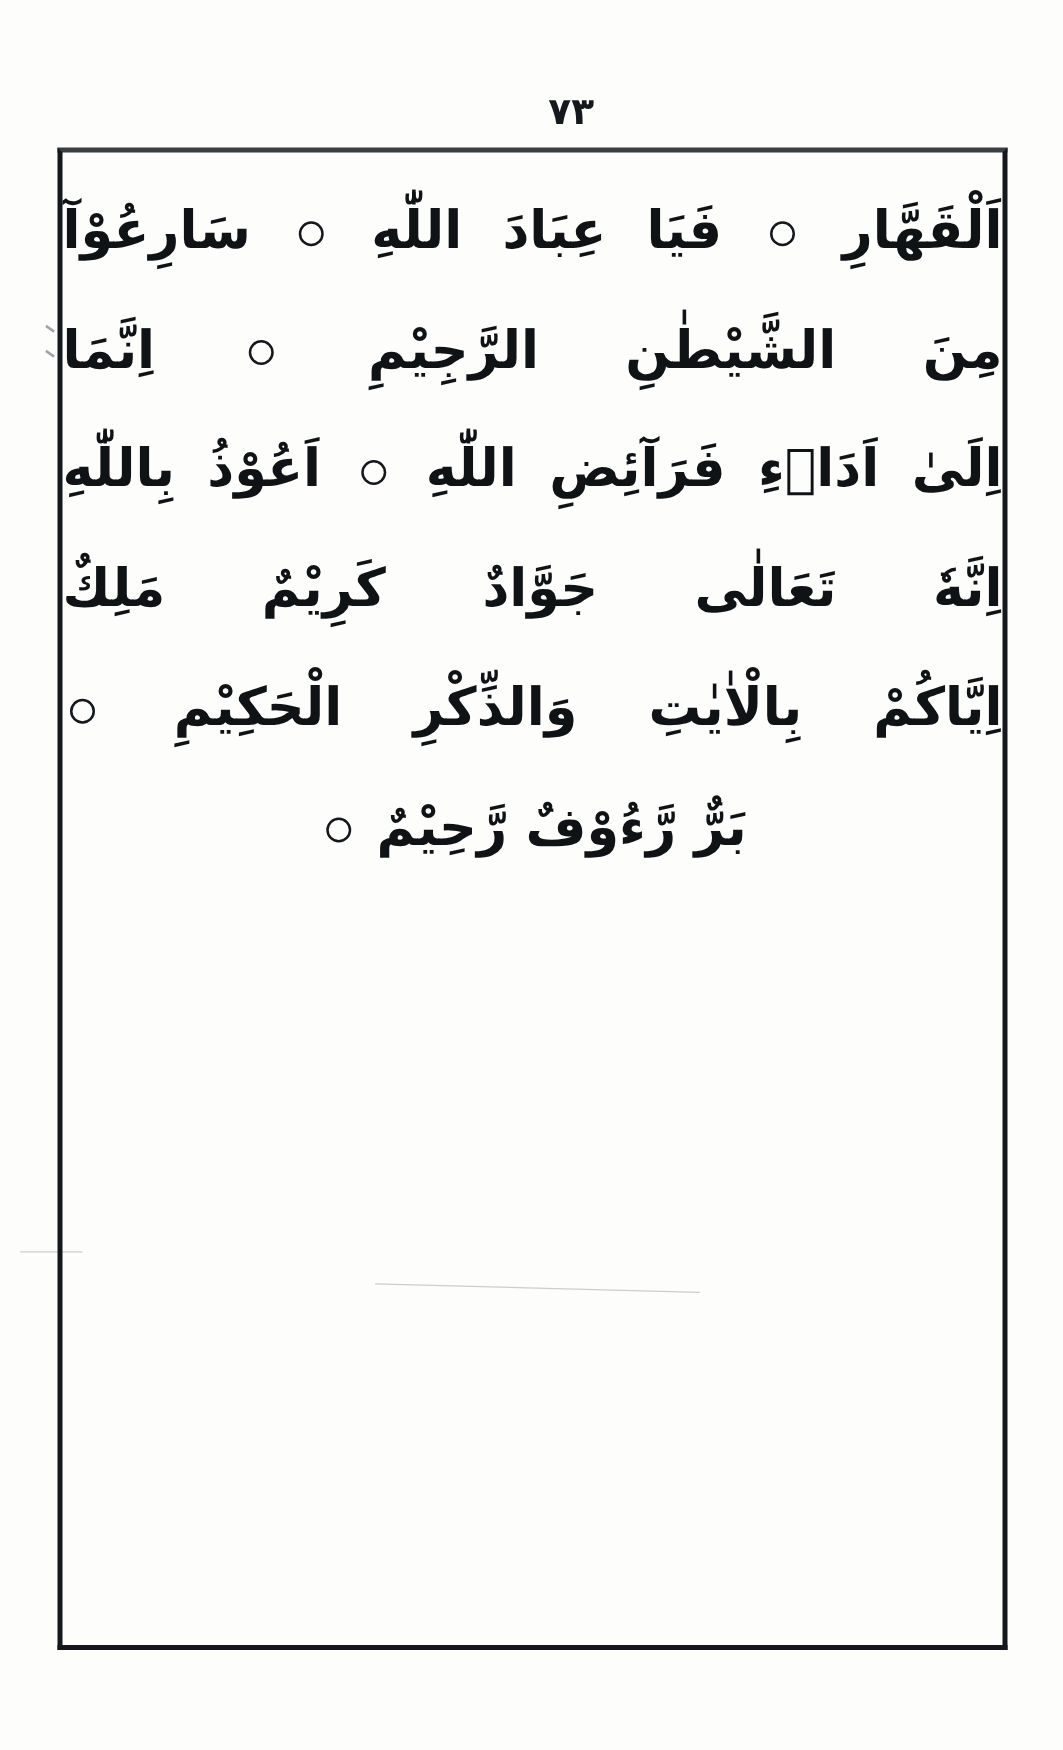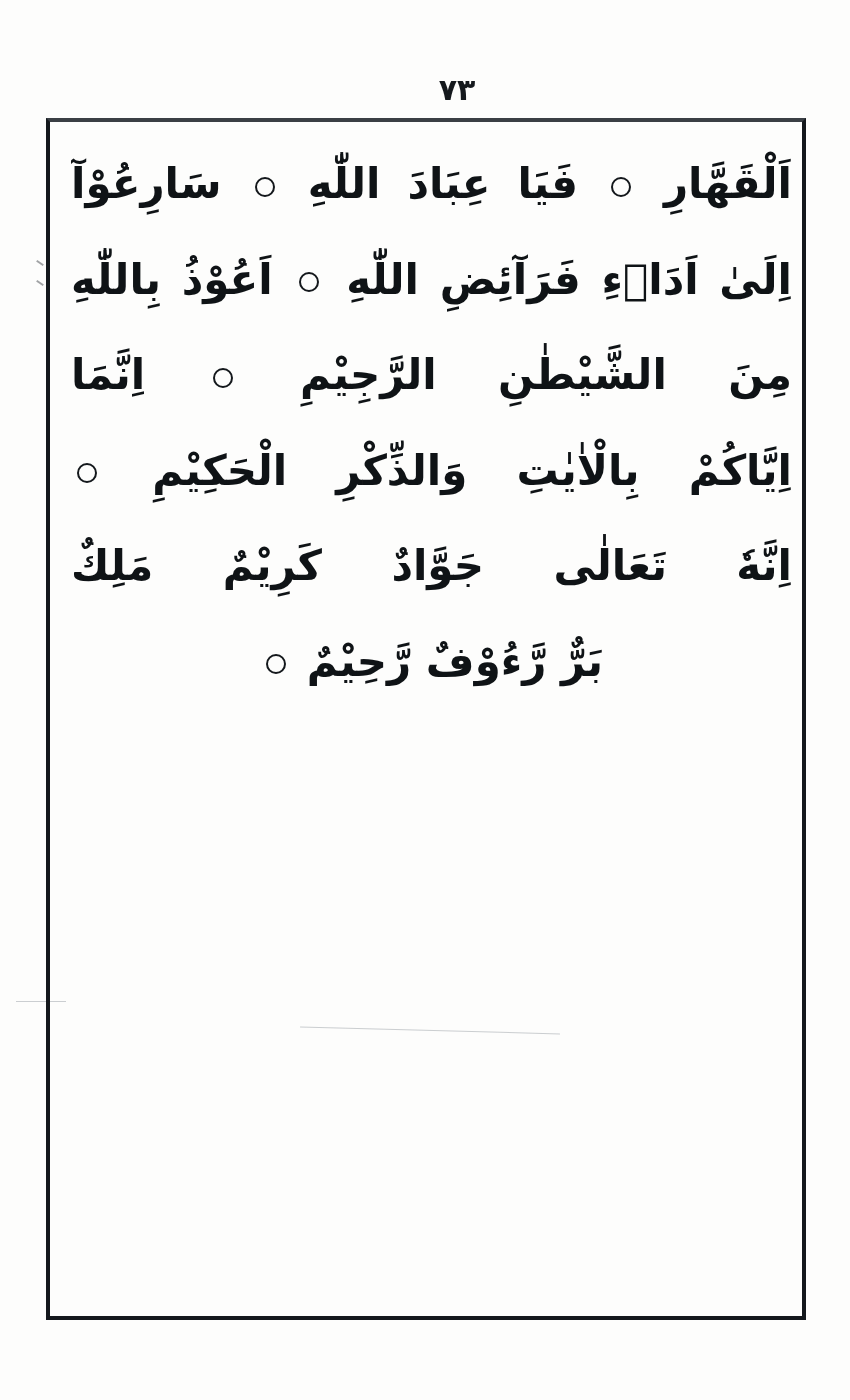--- a/index.html
+++ b/index.html
@@ -35,24 +35,24 @@
       left: 46px;
       top: 118px;
       width: 752px;
       height: 1194px;
       border: 4px solid #14181c;
       border-top-color: #3a3f44;
       box-sizing: content-box;
     }
     .text-block {
       position: absolute;
-      left: 11px;
+      left: 0;
       right: 0;
       top: 14px;
-      padding: 0 10px;
+      padding: 0 0;
       direction: rtl;
     }
     .line {
       height: 95.5px;
       line-height: 95.5px;
       font-family: "DejaVu Sans", sans-serif;
       font-size: 42px;
       font-weight: bold;
       color: #0f1316;
       white-space: nowrap;
@@ -102,43 +102,43 @@
 
     <div class="line">
       <span>اَلْقَهَّارِ</span>
       <span class="verse-mark"></span>
       <span>فَيَا عِبَادَ اللّٰهِ</span>
       <span class="verse-mark"></span>
       <span>سَارِعُوْآ</span>
     </div>
 
     <div class="line">
+      <span>مِنَ الشَّيْطٰنِ الرَّجِيْمِ</span>
+      <span class="verse-mark"></span>
+      <span>اِنَّمَا</span>
+    </div>
+
+    <div class="line">
       <span>اِلَىٰ اَدَاۤءِ فَرَآئِضِ اللّٰهِ</span>
       <span class="verse-mark"></span>
       <span>اَعُوْذُ بِاللّٰهِ</span>
-    </div>
-
-    <div class="line">
-      <span>مِنَ الشَّيْطٰنِ الرَّجِيْمِ</span>
-      <span class="verse-mark"></span>
-      <span>اِنَّمَا</span>
     </div>
 
 
 
 
 
 
     <div class="line">
-      <span>اِيَّاكُمْ بِالْاٰيٰتِ وَالذِّكْرِ الْحَكِيْمِ</span>
-      <span class="verse-mark"></span>
+      <span>اِنَّهٗ تَعَالٰى جَوَّادٌ كَرِيْمٌ مَلِكٌ</span>
     </div>
 
     <div class="line">
-      <span>اِنَّهٗ تَعَالٰى جَوَّادٌ كَرِيْمٌ مَلِكٌ</span>
+      <span>اِيَّاكُمْ بِالْاٰيٰتِ وَالذِّكْرِ الْحَكِيْمِ</span>
+      <span class="verse-mark"></span>
     </div>
 
     <div class="line last">
       <span>بَرٌّ رَّءُوْفٌ رَّحِيْمٌ</span>
       <span class="verse-mark"></span>
     </div>
 
   </div>
 </div>
 

